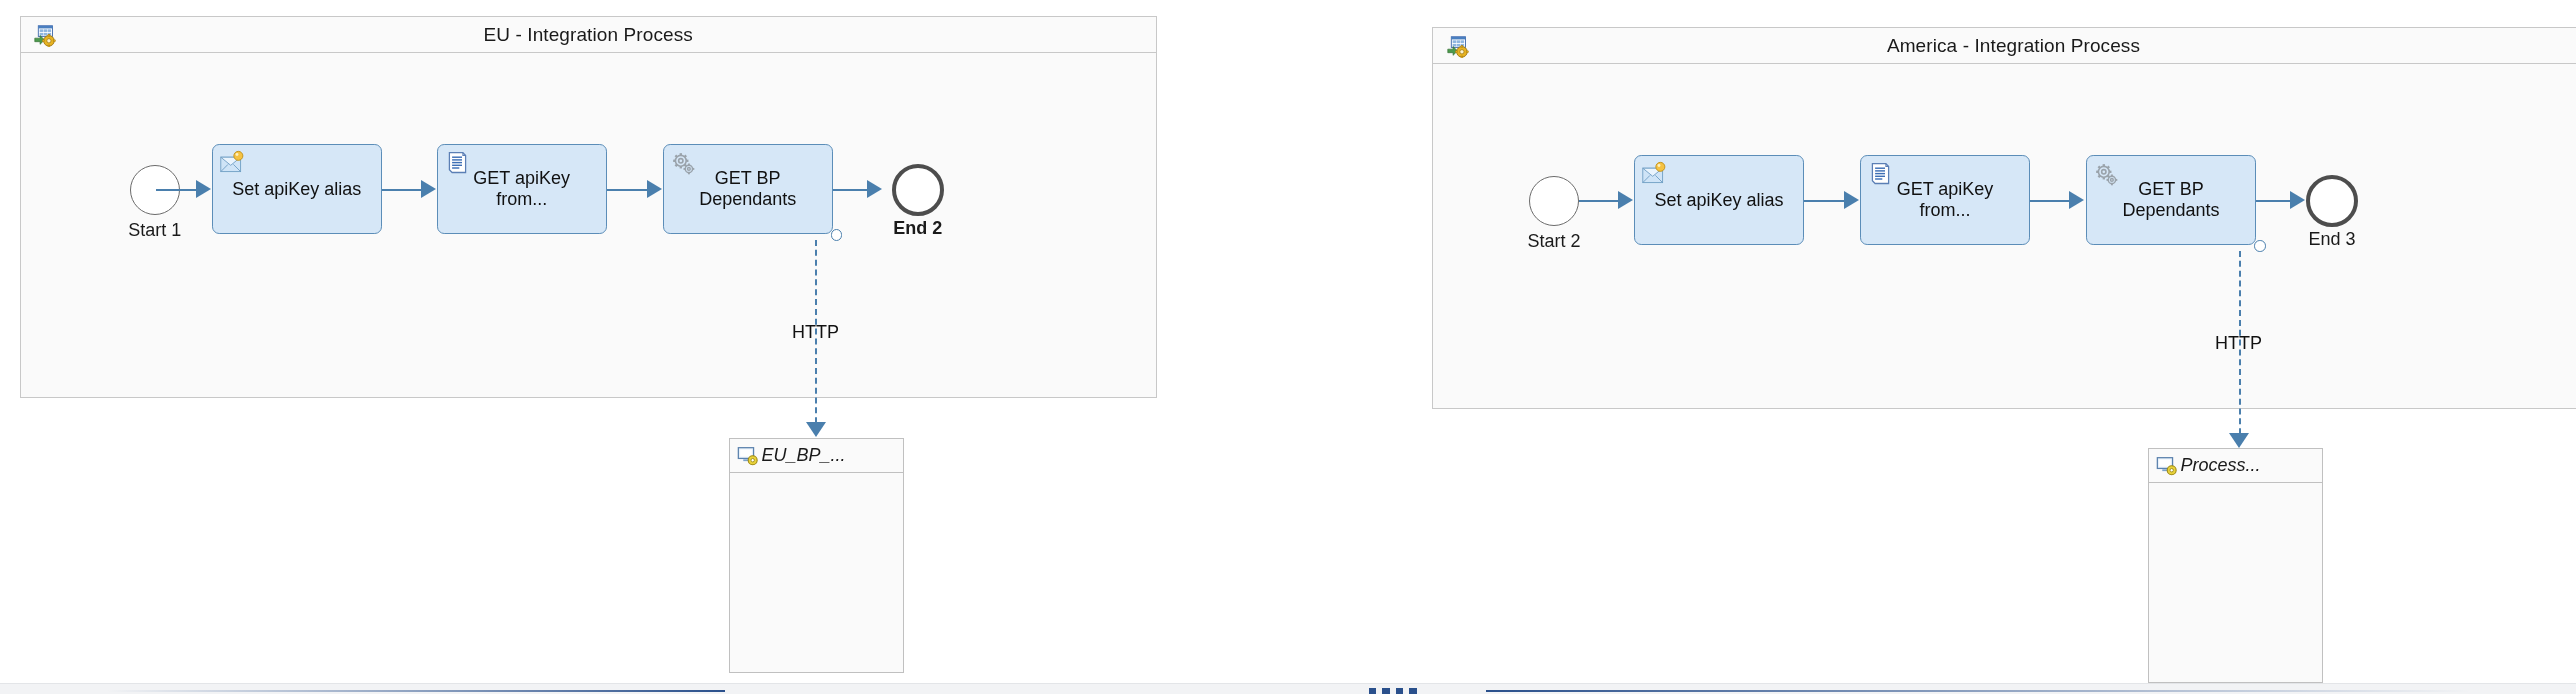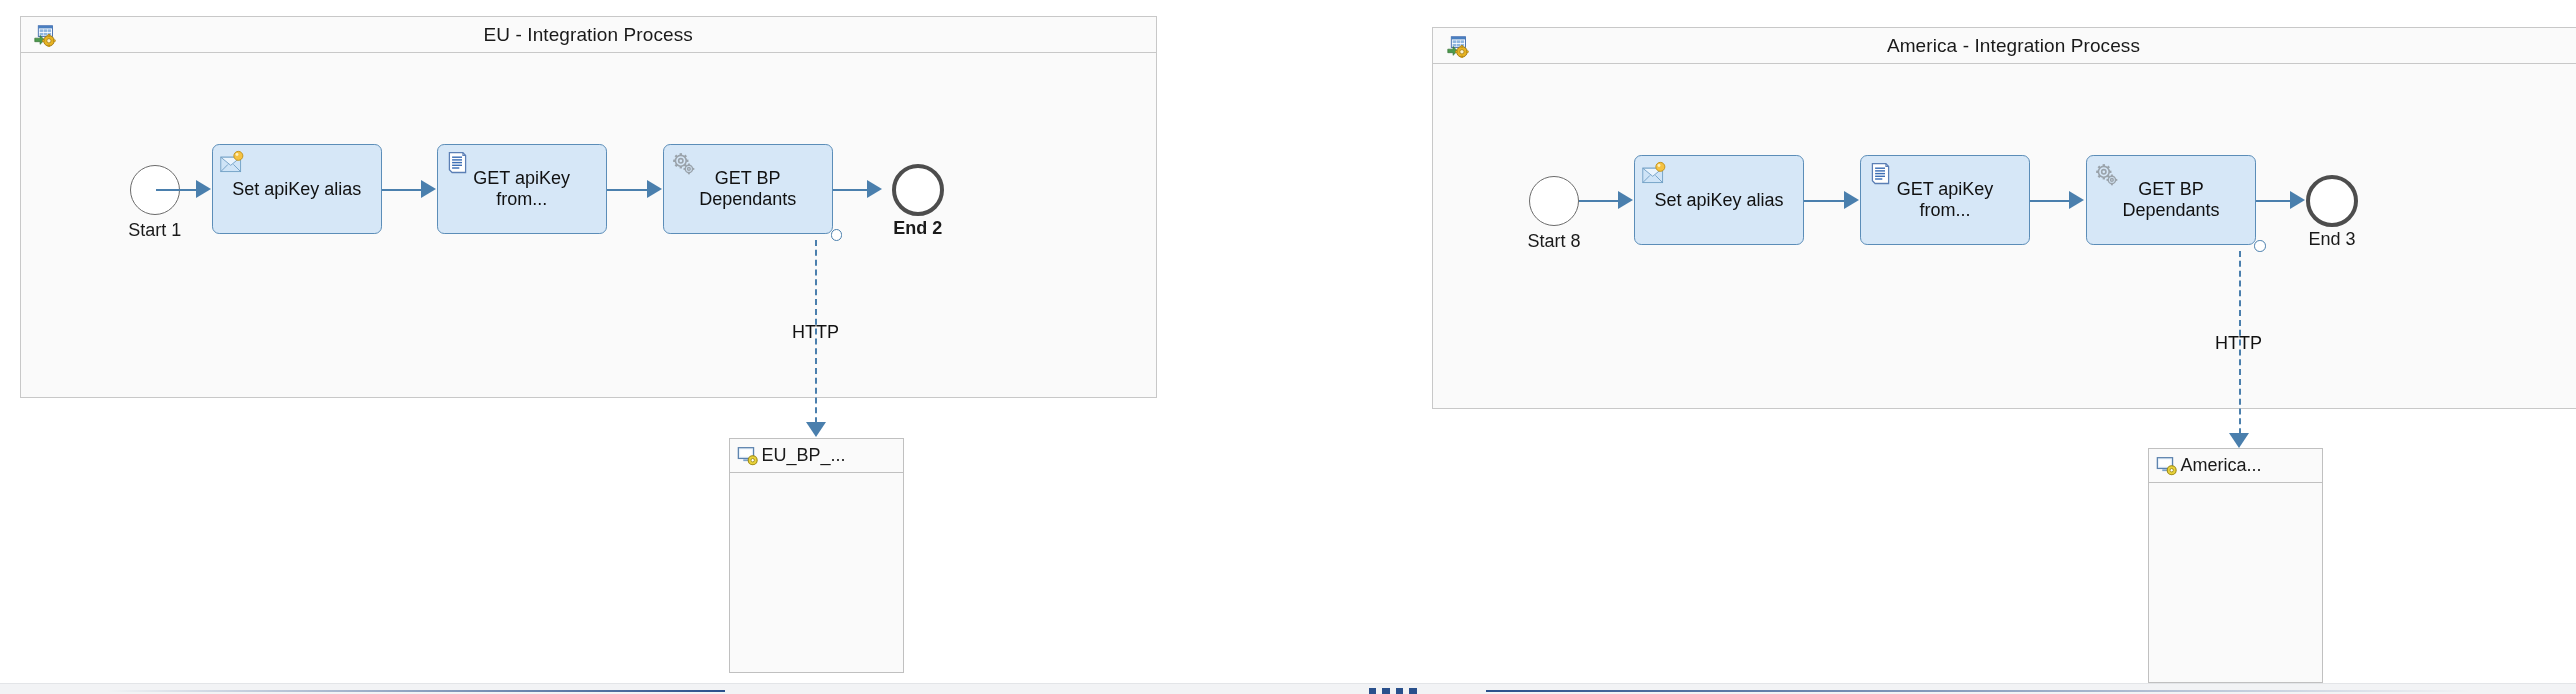--- a/index.html
+++ b/index.html
@@ -151,20 +151,21 @@
     background: transparent;
     white-space: nowrap;
   }
 
   
   .participant {
     position: absolute;
     background: #a3a3a3;
     border: 0.9px solid #c0c0c0;
     box-sizing: border-box;
+    font-style: italic;
   }
   .participant-header {
     height: 34px;
     border-bottom: 0.9px solid #c0c0c0;
     display: flex;
     align-items: center;
     padding-left: 7.2px;
     box-sizing: border-box;
     background: #fafafa;
   }
@@ -387,21 +388,21 @@
               <rect x="22.8" y="18" width="2.6" height="2"></rect>
           </g>
         </svg>
       </span>
       <span class="pool-title">America - Integration Process</span>
     </div>
 
     <div class="pool-body">
 
       <div class="event start" style="left:96px; top:112px; width:50px; height:50px;">
-        <span class="event-label">Start 8</span>
+        <span class="event-label">Start 2</span>
       </div>
 
       <div class="seqflow" style="left:146px; top:136px; width:50px;"></div>
       <div class="seqflow-head" style="left:185px; top:127px;"></div>
 
       <div class="task" style="left:201px; top:91px; width:170px; height:90px;">
         <span class="task-icon">
           <svg viewBox="0 0 30 30" width="27" height="27">
             <rect x="2" y="8" width="22" height="16" fill="#cfe4f7" stroke="#6f9ec4" stroke-width="1"></rect>
             <path d="M2 8 L13 17 L24 8 Z" fill="#eaf4fd" stroke="#6f9ec4" stroke-width="1"></path>
@@ -490,21 +491,21 @@
     <div class="participant-header">
       <span class="participant-icon">
         <svg viewBox="0 0 24 24" width="21.5" height="21.5">
           <rect x="1.5" y="3" width="17" height="12" fill="#e8f1fa" stroke="#5b82ad" stroke-width="1.4"></rect>
           <rect x="3.5" y="5" width="13" height="8" fill="#ffffff"></rect>
           <rect x="7" y="16" width="6" height="2" fill="#7da3c9"></rect>
           <circle cx="17.5" cy="17" r="5" fill="#e8d23a" stroke="#9d8812" stroke-width="1.2"></circle>
           <circle cx="17.5" cy="17" r="1.9" fill="#ffffff" stroke="#9d8812" stroke-width="1"></circle>
         </svg>
       </span>
-      <span class="participant-title">America...</span>
+      <span class="participant-title">Process...</span>
     </div>
     <div class="participant-body"></div>
   </div>
 
   <div class="splitter">
     <div class="splitter-rail" style="left:107px; width:618px;"></div>
     <div class="splitter-grip" style="left:1369px;">
       <span></span>
       <span></span>
       <span></span>

